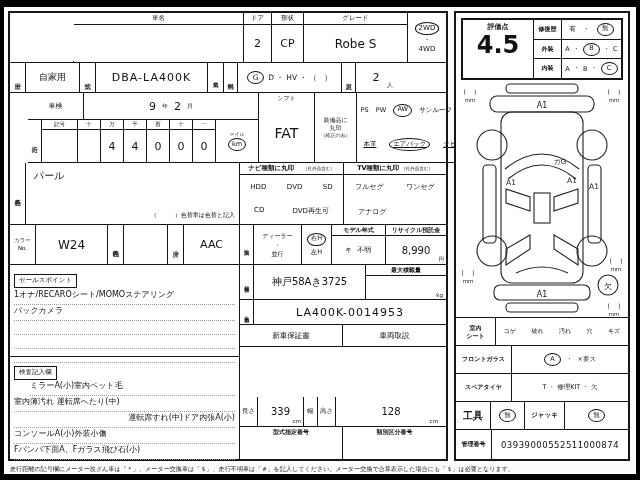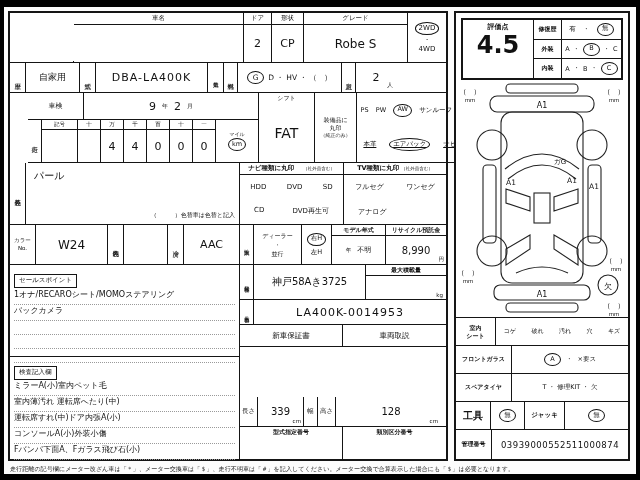--- a/index.html
+++ b/index.html
@@ -254,23 +254,23 @@
       <span class="tag">セールスポイント</span>
       <div class="t8 dotline" style="height:15px;margin-top:1px;">1オナ/RECAROシート/MOMOステアリング</div>
       <div class="t8 dotline" style="height:15px;">バックカメラ</div>
       <div class="dotline"></div>
       <div class="dotline"></div>
       <div class="dotline"></div>
     </div>
 
     <div style="position:absolute;left:0;top:344px;width:230px;height:102px;border-right:1px solid #151515;box-sizing:border-box;padding:2px 4px;">
       <span class="tag">検査記入欄</span>
-      <div class="t8 dotline" style="height:15px;">ミラーA(小)室内ペット毛</div>
+      <div class="t8 dotline" style="height:15px;margin-left:16px;">ミラーA(小)室内ペット毛</div>
       <div class="t8 dotline" style="height:15px;">室内薄汚れ 運転席へたり(中)</div>
-      <div class="t8 dotline" style="height:15px;">運転席すれ(中)ドア内張A(小)</div>
+      <div class="t8 dotline" style="height:15px;text-align:right;">運転席すれ(中)ドア内張A(小)</div>
       <div class="t8 dotline" style="height:15px;">コンソールA(小)外装小傷</div>
       <div class="t8 dotline" style="height:15px;">Fバンパ下面A、Fガラス飛び石(小)</div>
     </div>
 
     <div class="row" style="left:230px;top:252px;width:206px;height:35px;">
       <div class="c" style="width:14px;">
           <span class="vlab" style="font-size:5.5px;">登録番号</span>
         </div>
       <div class="c t10" style="width:112px;">神戸58Aき3725</div>
       <div class="c hcell last" style="flex:1;">

